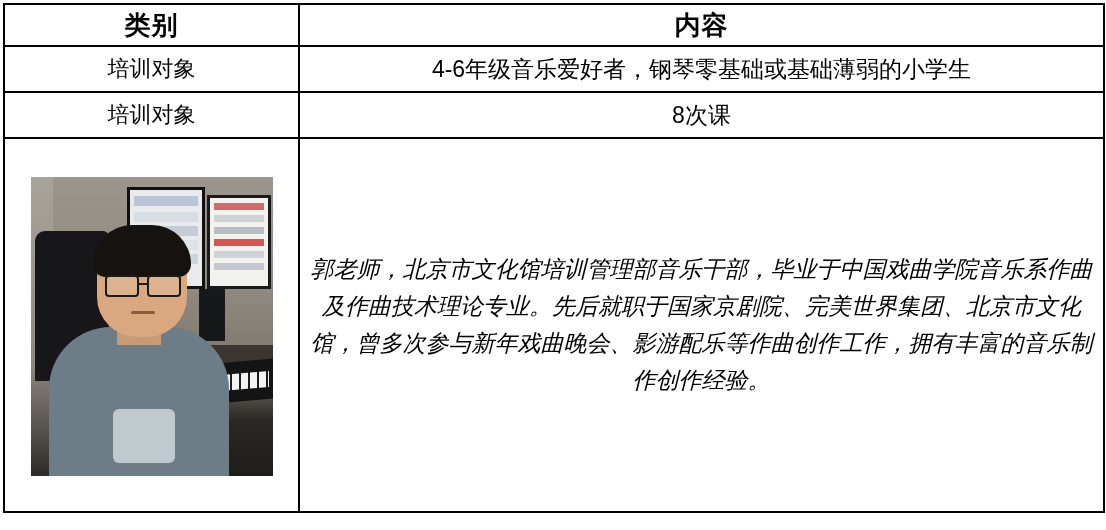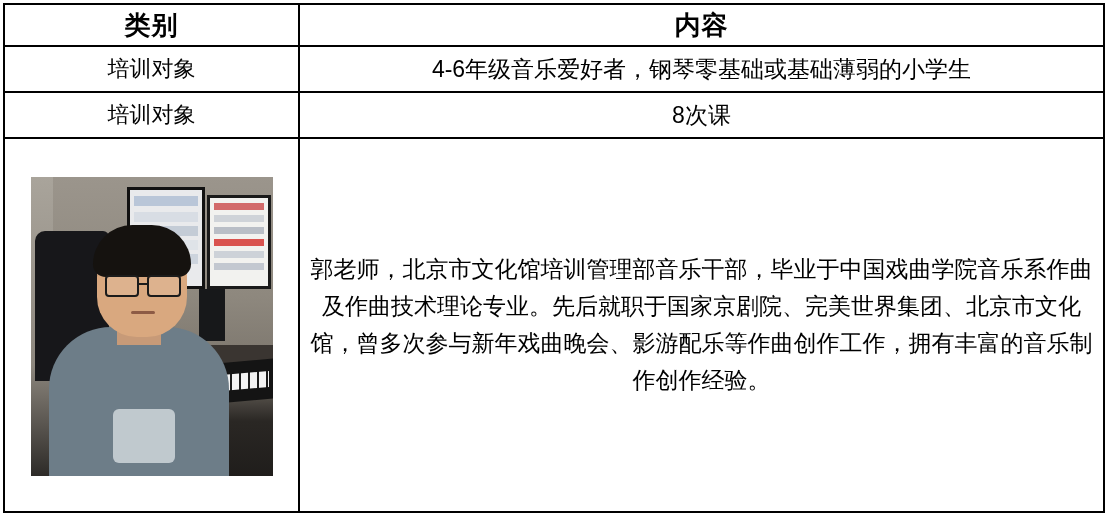--- a/index.html
+++ b/index.html
@@ -57,20 +57,21 @@
   }
   .bio-cell {
     vertical-align: middle;
     padding: 10px 26px 10px 22px;
   }
   .bio-text {
     font-size: 23px;
     line-height: 1.62;
     text-align: center;
     text-justify: inter-ideograph;
+    font-style: italic;
   }
 
   
   .photo-frame {
     width: 242px;
     height: 313px;
     margin: 16px auto 0 auto;
     position: relative;
     overflow: hidden;
     background: #6f6a62;

